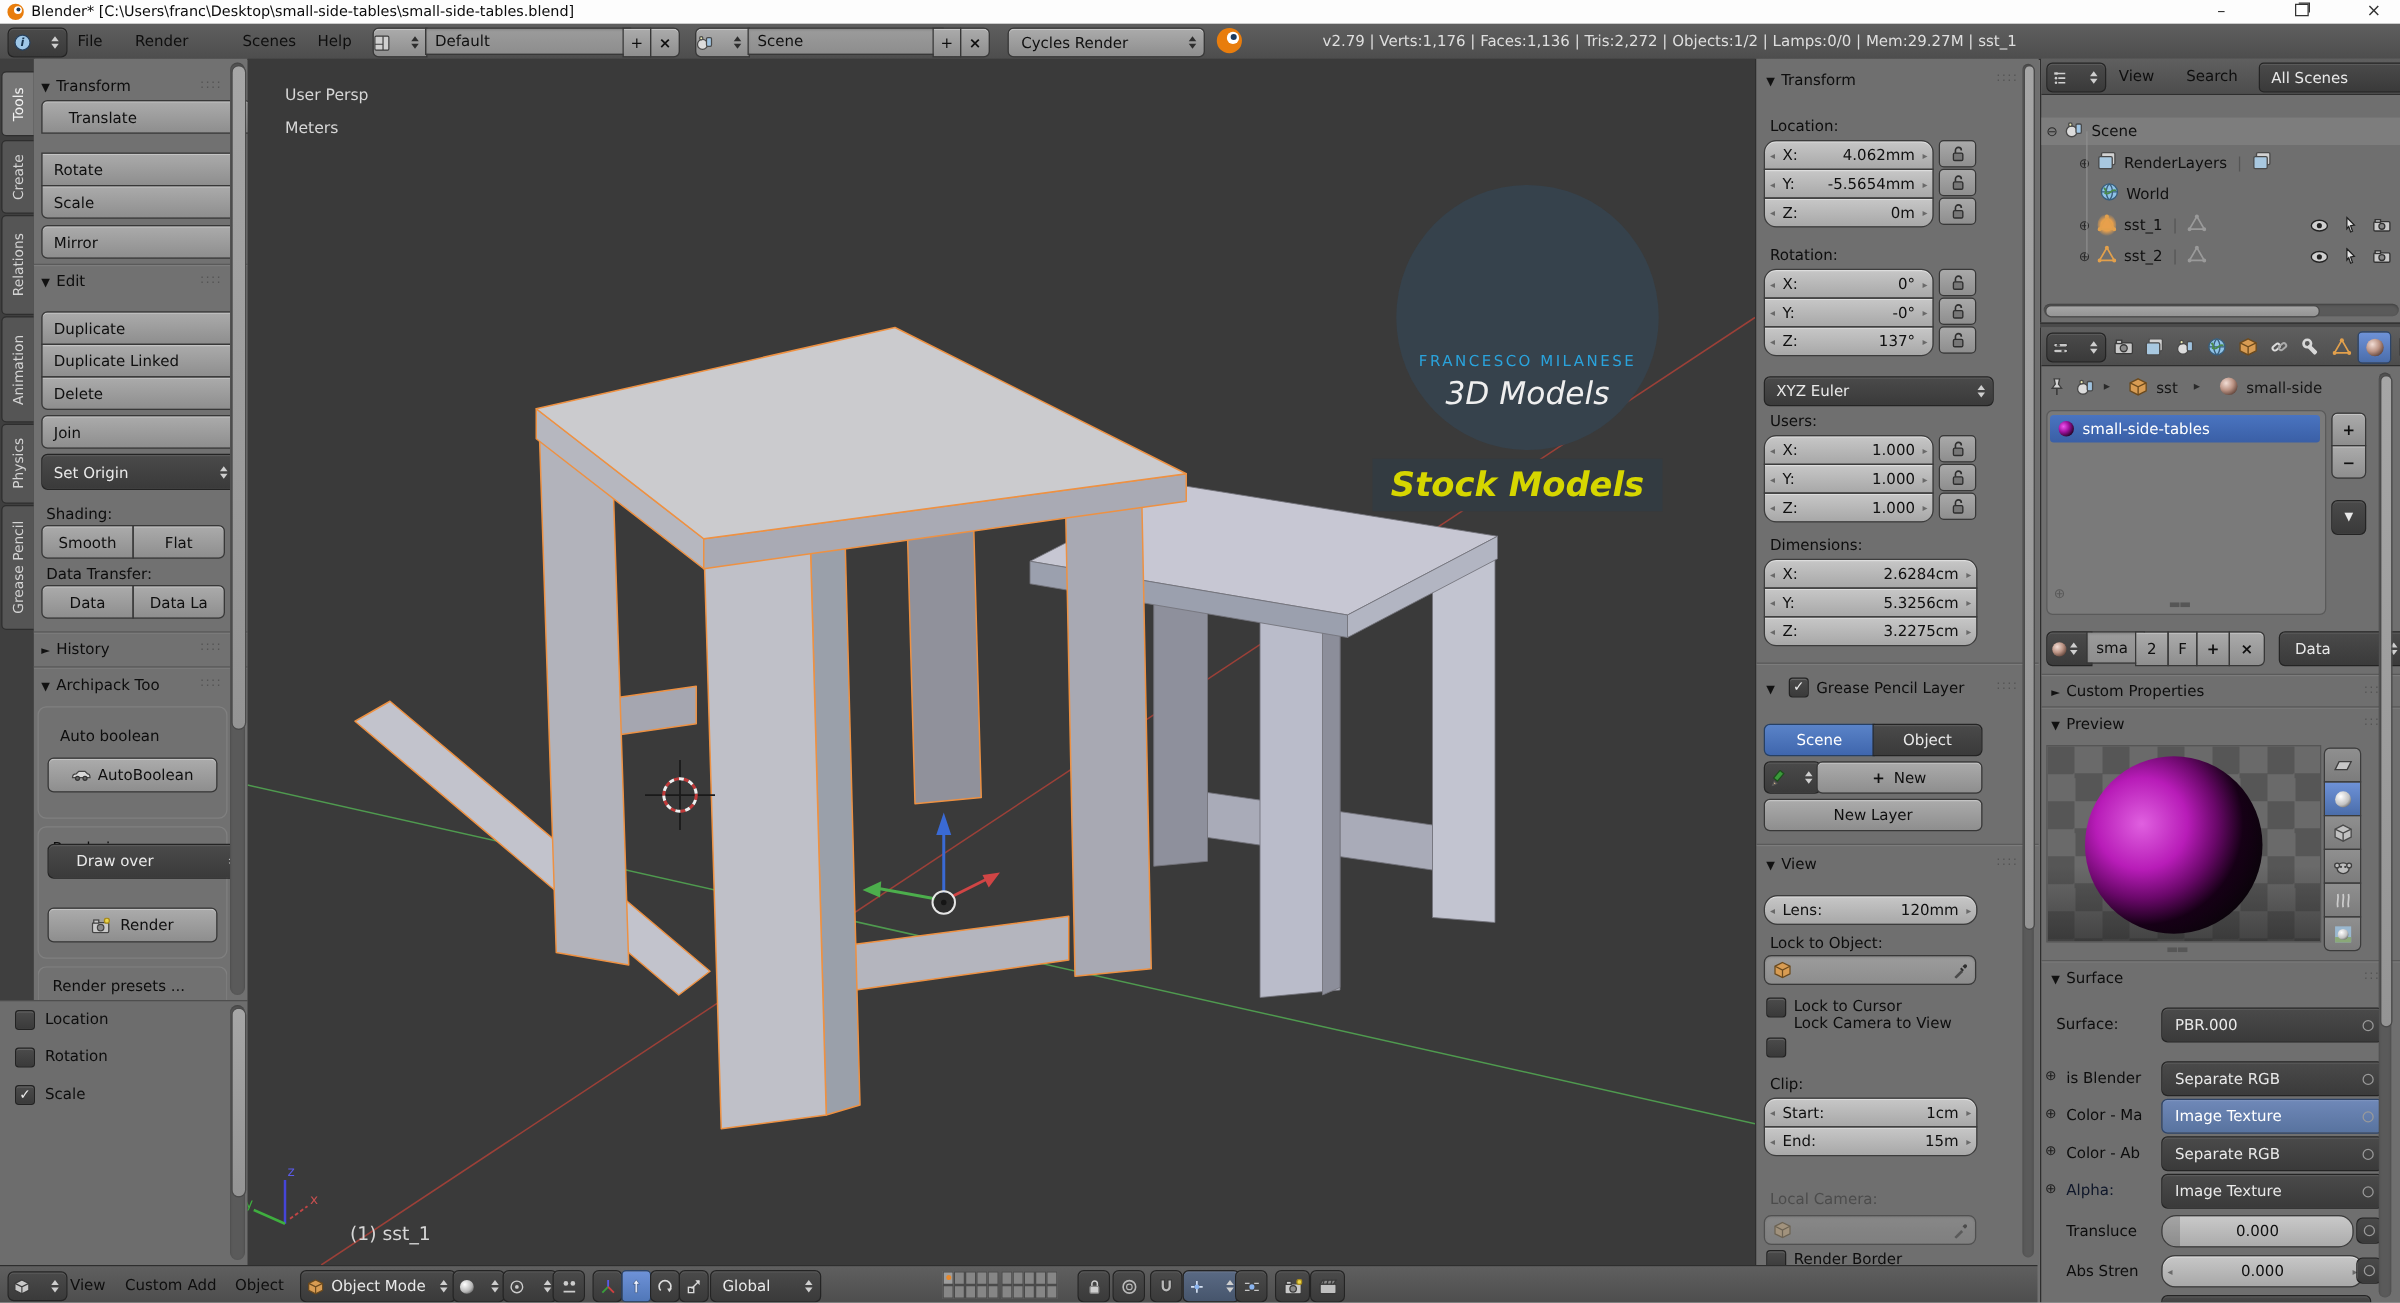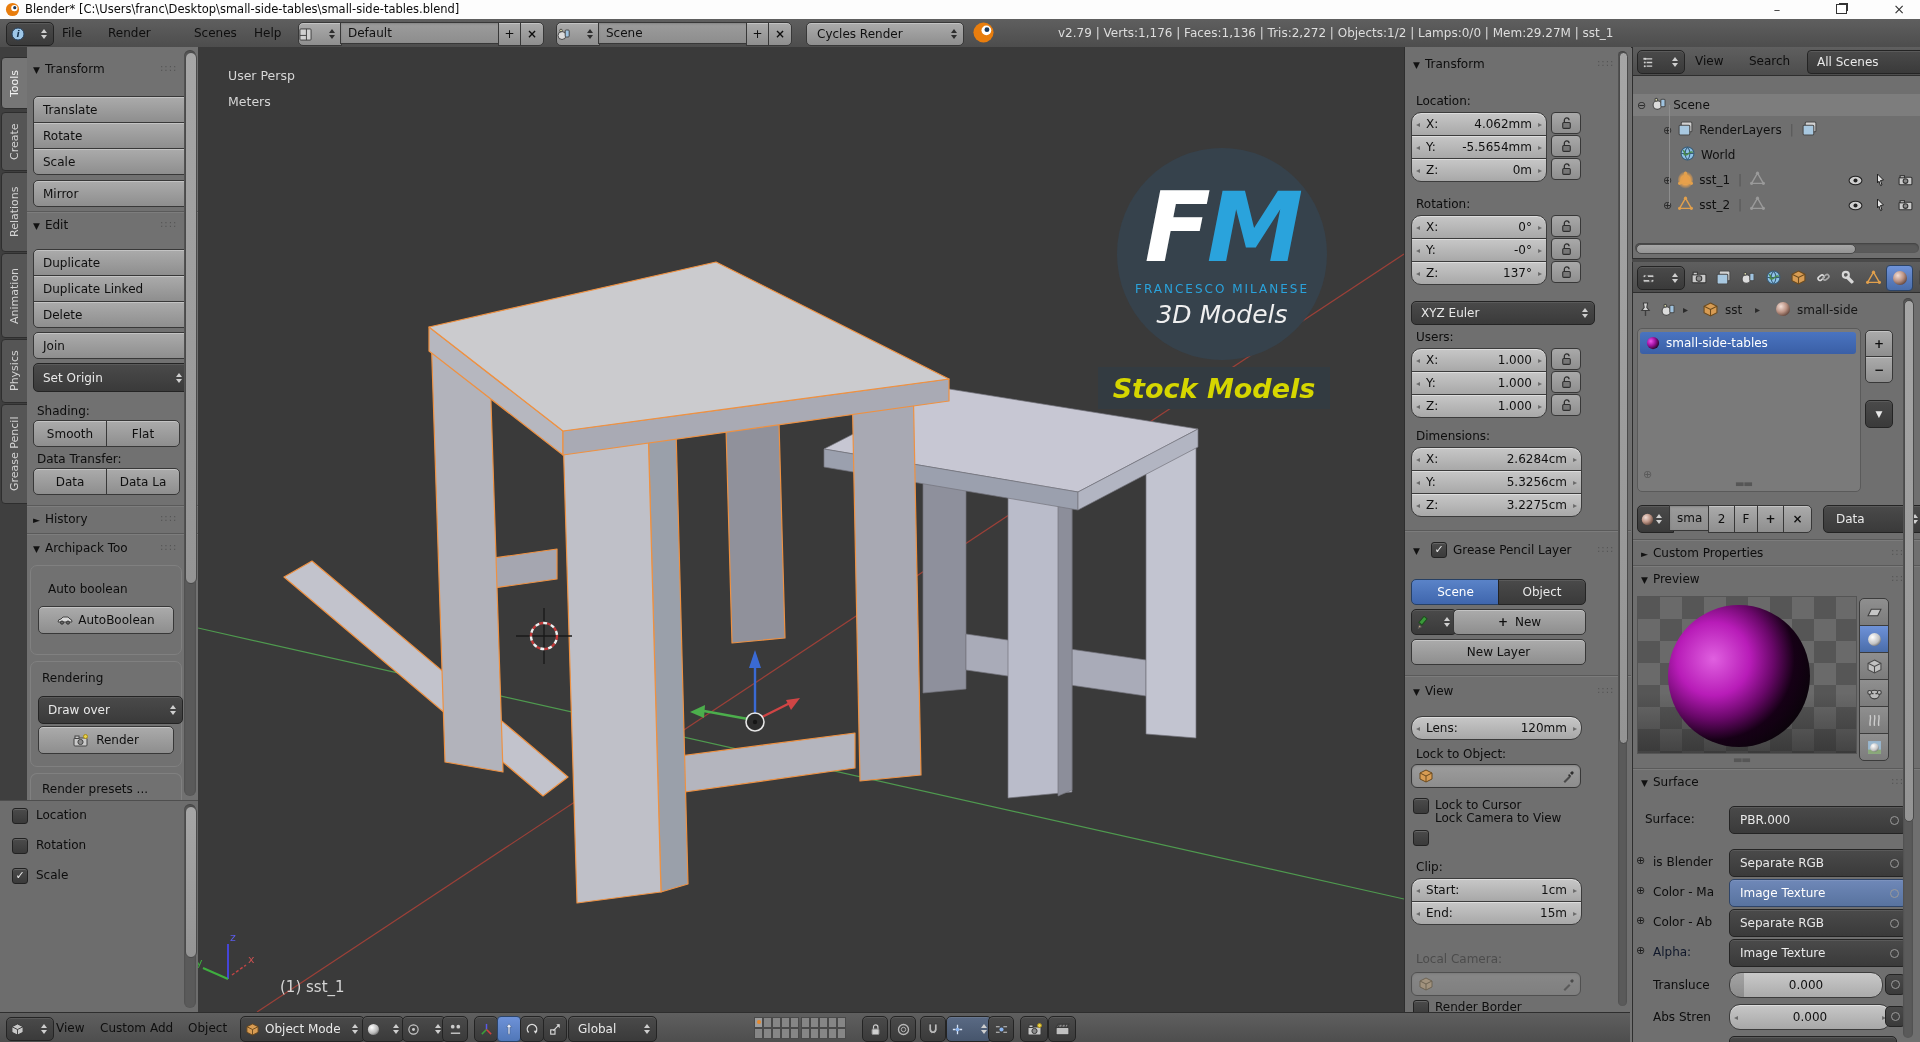--- a/index.html
+++ b/index.html
@@ -139,21 +139,21 @@
       <div class="abs vtab" style="top: 112px; height: 57px; background: rgb(85, 85, 85); color: rgb(212, 212, 212);">Create</div>
       <div class="abs vtab" style="top: 172px; height: 78px; background: rgb(85, 85, 85); color: rgb(212, 212, 212);">Relations</div>
       <div class="abs vtab" style="top: 253px; height: 83px; background: rgb(85, 85, 85); color: rgb(212, 212, 212);">Animation</div>
       <div class="abs vtab" style="top: 339px; height: 62px; background: rgb(85, 85, 85); color: rgb(212, 212, 212);">Physics</div>
       <div class="abs vtab" style="top: 404px; height: 98px; background: rgb(85, 85, 85); color: rgb(212, 212, 212);">Grease Pencil</div>
     </div>
 
 <div class="abs" style="left:27px;top:47px;width:171px;height:753px;background:#717171"></div>
 <div class="phdr" style="left:33px;top:62px"><span class="tri">▼</span><span>Transform</span></div>
 <span class="grip" style="left:160px;top:62px">::::</span>
-<div class="abs btn" style="left:33px;top:96px;width:145px;height:25px;border-radius:5px 5px 0 0;justify-content:flex-start;padding-left:9px">Translate</div>
+<div class="abs btn" style="left:33px;top:80px;width:145px;height:25px;border-radius:5px 5px 0 0;justify-content:flex-start;padding-left:21px">Translate</div>
 <div class="abs btn" style="left:33px;top:122px;width:145px;height:25px;border-radius:0;justify-content:flex-start;padding-left:9px">Rotate</div>
 <div class="abs btn" style="left:33px;top:148px;width:145px;height:25px;border-radius:0 0 5px 5px;justify-content:flex-start;padding-left:9px">Scale</div>
 <div class="abs btn" style="left:33px;top:180px;width:145px;height:25px;justify-content:flex-start;padding-left:9px">Mirror</div>
 <div class="divl" style="left:27px;top:211px;width:171px"></div>
 <div class="phdr" style="left:33px;top:218px"><span class="tri">▼</span><span>Edit</span></div>
 <span class="grip" style="left:160px;top:218px">::::</span>
 <div class="abs btn" style="left:33px;top:249px;width:145px;height:25px;border-radius:5px 5px 0 0;justify-content:flex-start;padding-left:9px">Duplicate</div>
 <div class="abs btn" style="left:33px;top:275px;width:145px;height:25px;border-radius:0;justify-content:flex-start;padding-left:9px">Duplicate Linked</div>
 <div class="abs btn" style="left:33px;top:301px;width:145px;height:25px;border-radius:0 0 5px 5px;justify-content:flex-start;padding-left:9px">Delete</div>
 <div class="abs btn" style="left:33px;top:332px;width:145px;height:25px;justify-content:flex-start;padding-left:9px">Join</div>
@@ -183,21 +183,21 @@
         <svg width="16" height="10" viewBox="0 0 16 10">
           <path d="M1 7 Q1 4 4 4 L6 2 H11 L13 4 Q15 4 15 7 Z" fill="#d8d8d8" stroke="#444"></path>
           <circle cx="5" cy="7.6" r="1.6" fill="#666" stroke="#333"></circle>
           <circle cx="11" cy="7.6" r="1.6" fill="#666" stroke="#333"></circle>
         </svg>
       </span>
       <span>AutoBoolean</span>
     </div>
 <div class="subbox" style="left:30px;top:661px;width:150px;height:104px"></div>
 <span class="abs" style="left:42px;top:671px;color:#0d0d0d">Rendering</span>
-<div class="abs dd" style="left:38px;top:696px;width:134px;height:26px;padding-left:9px">
+<div class="abs dd" style="left:38px;top:675px;width:134px;height:26px;padding-left:22px">
       <span>Draw over</span>
       <span class="ud">
         <i class="u"></i>
         <i class="d"></i>
       </span>
     </div>
 <div class="abs btn" style="left:38px;top:726px;width:134px;height:26px;gap:8px">
       <span class="icw">
         <svg width="15" height="13" viewBox="0 0 15 13">
           <rect x="1" y="4" width="13" height="8" rx="1" fill="#c9c9c9" stroke="#444"></rect>
@@ -276,21 +276,20 @@
     <text x="230" y="941" fill="#5b5be8">z</text>
     <text x="196" y="966" fill="#3fae3f">y</text>
     <text x="248" y="963" fill="#c75050">x</text>
   </g>
 </svg>
 <span class="abs ovl" style="left:228px;top:68px">User Persp</span>
 <span class="abs ovl" style="left:228px;top:94px">Meters</span>
 <span class="abs ovl" style="left:280px;top:978px;font-size:15px">(1) sst_1</span>
 
 <div class="watermk" style="left:1117px;top:148px;width:210px;height:212px;border-radius:50%;background:#36424c">
-  <div class="abs" style="left:18px;top:20px;width:174px;text-align:center;font-size:97px;font-style:italic;font-weight:bold;line-height:120px;letter-spacing:-4px"><span style="color:#fff">F</span><span style="color:#2aa3dc">M</span></div>
   <div class="abs" style="left:0;top:134px;width:210px;text-align:center;color:#2aa3dc;font-size:12px;letter-spacing:2px">FRANCESCO MILANESE</div>
   <div class="abs" style="left:0;top:152px;width:210px;text-align:center;color:#efefef;font-size:25px;font-style:italic">3D Models</div>
 </div>
 <div class="watermk" style="left:1098px;top:367px;width:232px;height:42px;background:#333b41;display:flex;align-items:center;justify-content:center">
   <span style="color:#d6d600;font-size:27px;font-weight:bold;font-style:italic">Stock Models</span>
 </div>
 
 <div class="abs" id="npanel" style="left:1404px;top:47px;width:226px;height:965px;background:#6f6f6f;border-left:1px solid #2e2e2e;overflow:hidden">
   <div class="phdr" style="left:8px;top:10px"><span class="tri">▼</span><span>Transform</span></div>
   <span class="grip" style="left:192px;top:10px">::::</span>

